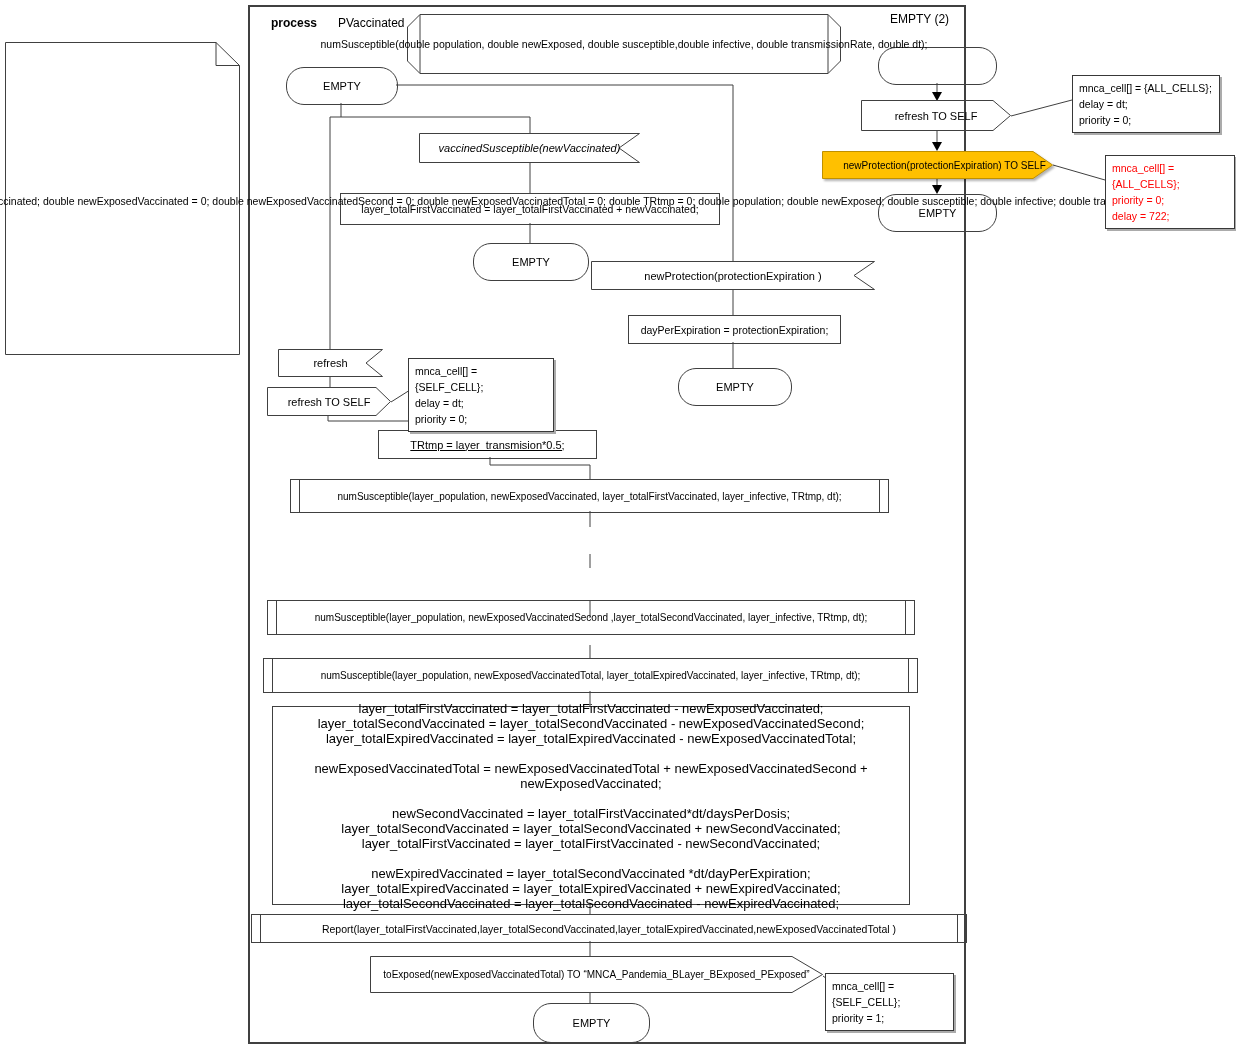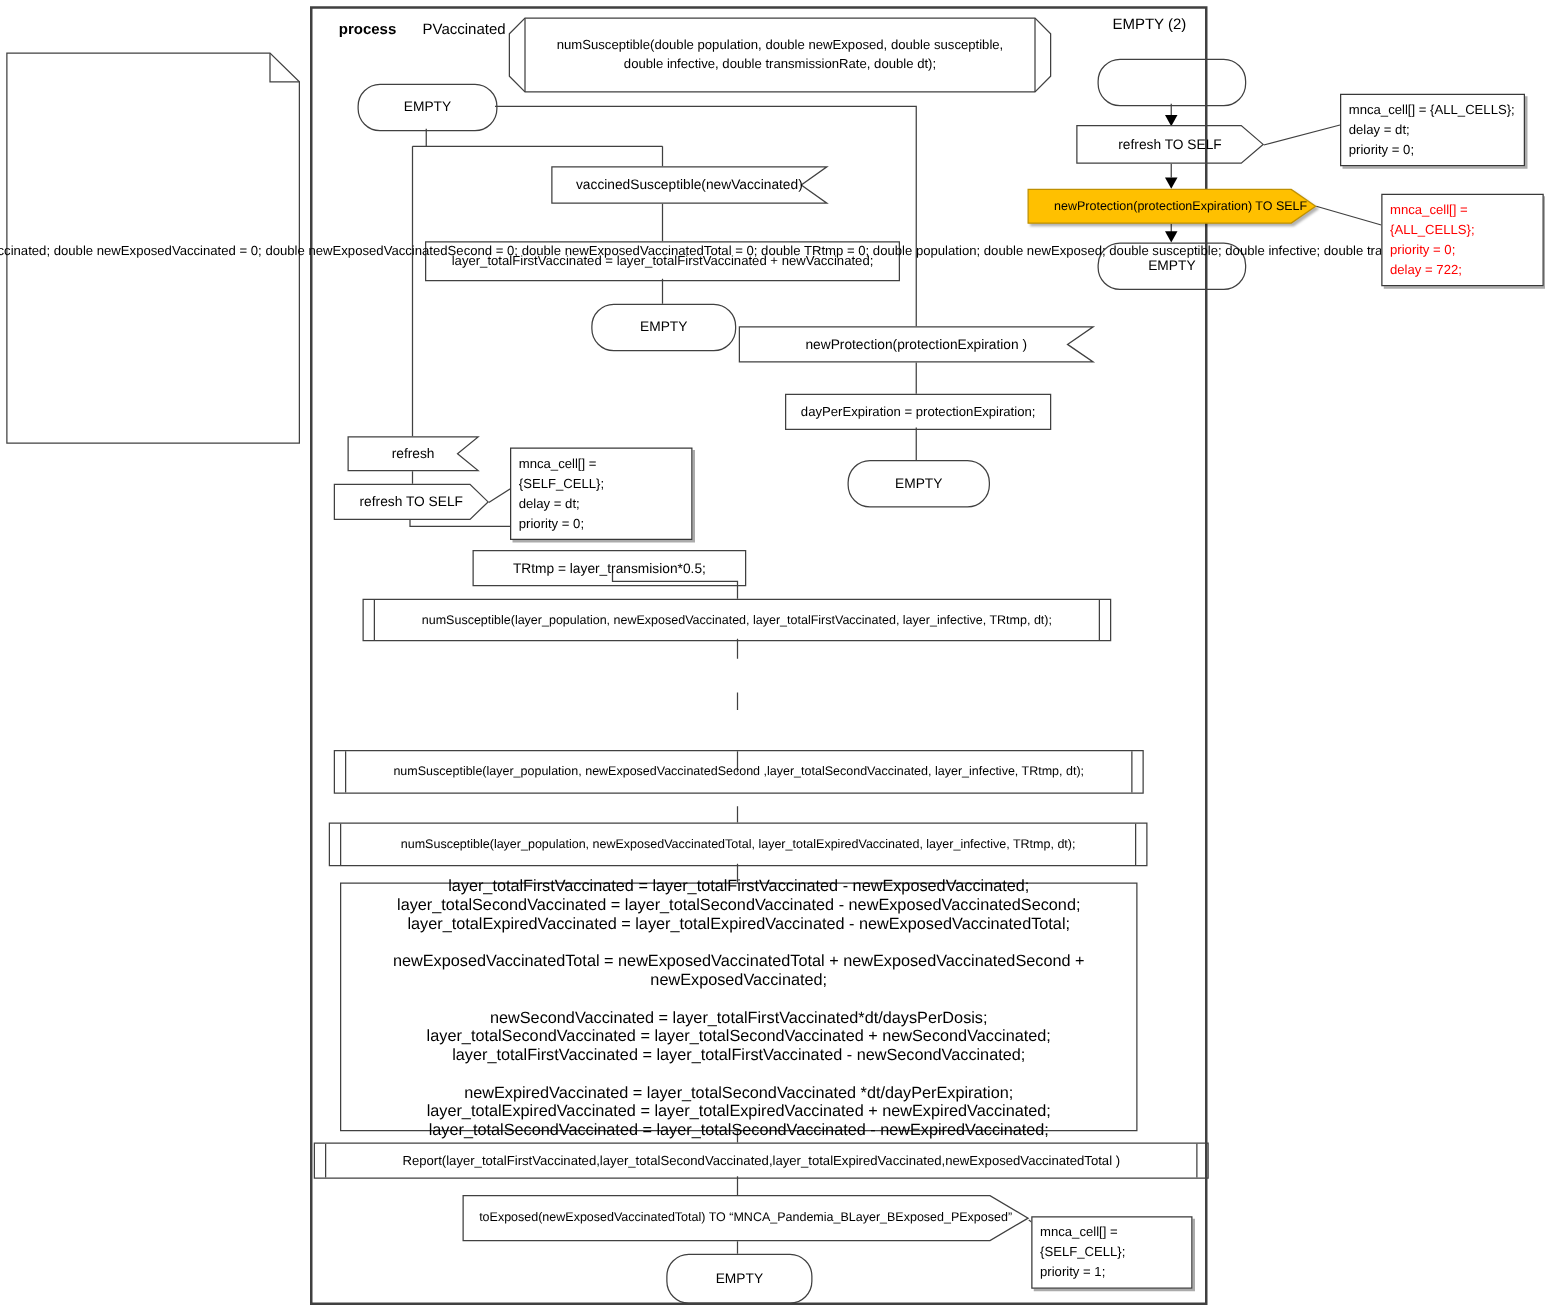--- a/index.html
+++ b/index.html
@@ -112,21 +112,21 @@
 double protectionExpiration = 60;
 double newExpiredVaccinated =0;</div>
   </div>
 
   <div class="node" style="left:407px;top:14px;width:434px;height:60px;">
     <svg viewBox="0 0 434 60" preserveAspectRatio="none">
       <polygon class="outline" points="13,0.5 421,0.5 433.5,13 433.5,47 421,59.5 13,59.5 0.5,47 0.5,13"></polygon>
       <line x1="13" y1="0.5" x2="13" y2="59.5" stroke="#404040"></line>
       <line x1="421" y1="0.5" x2="421" y2="59.5" stroke="#404040"></line>
     </svg>
-    <div class="lbl small" style="flex-direction:column;line-height:15px;">
+    <div class="lbl small" style="line-height:15px;">
       <span>numSusceptible(double population, double newExposed, double susceptible,</span>
       <span>double infective, double transmissionRate, double dt);</span>
     </div>
   </div>
 
   <div class="stadium" style="left:878px;top:47px;width:117px;height:36px;"></div>
 
   <div class="node" style="left:861px;top:100px;width:150px;height:31px;">
     <svg viewBox="0 0 150 31" preserveAspectRatio="none">
       <polygon class="outline" points="0.5,0.5 132,0.5 149.5,15.5 132,30.5 0.5,30.5"></polygon>
@@ -145,21 +145,21 @@
 
   <div class="ann" style="left:1072px;top:75px;width:134px;">mnca_cell[] = {ALL_CELLS};
 delay = dt;
 priority = 0;</div>
   <div class="ann red" style="left:1105px;top:155px;width:116px;">mnca_cell[] = {ALL_CELLS};
 priority = 0;
 delay = 722;</div>
 
   <div class="stadium" style="left:286px;top:67px;width:110px;height:36px;">EMPTY</div>
 
-  <div class="node" style="left:441px;top:133px;width:221px;height:30px;">
+  <div class="node" style="left:419px;top:133px;width:221px;height:30px;font-style:italic;">
     <svg viewBox="0 0 221 30" preserveAspectRatio="none">
       <polygon class="outline" points="0.5,0.5 220.5,0.5 200,15 220.5,29.5 0.5,29.5"></polygon>
     </svg>
     <span class="lbl" style="padding-right:18px;">vaccinedSusceptible(newVaccinated)</span>
   </div>
 
   <div class="rect small" style="left:340px;top:193px;width:378px;height:30px;">layer_totalFirstVaccinated = layer_totalFirstVaccinated + newVaccinated;</div>
 
   <div class="stadium" style="left:473px;top:243px;width:114px;height:36px;">EMPTY</div>
 
@@ -185,21 +185,21 @@
     <svg viewBox="0 0 124 29" preserveAspectRatio="none">
       <polygon class="outline" points="0.5,0.5 109,0.5 123.5,14.5 109,28.5 0.5,28.5"></polygon>
     </svg>
     <span class="lbl" style="padding-right:12px;">refresh TO SELF</span>
   </div>
 
   <div class="ann" style="left:408px;top:358px;width:132px;">mnca_cell[] = {SELF_CELL};
 delay = dt;
 priority = 0;</div>
 
-  <div class="rect" style="left:378px;top:440px;width:217px;height:27px;">TRtmp = layer_transmision*0.5;</div>
+  <div class="rect" style="left:378px;top:430px;width:217px;height:27px;text-decoration:underline;">TRtmp = layer_transmision*0.5;</div>
 
   <div class="callbox xsmall" style="left:290px;top:479px;width:597px;height:32px;">numSusceptible(layer_population, newExposedVaccinated, layer_totalFirstVaccinated, layer_infective, TRtmp, dt);</div>
 
 
   <div class="callbox xsmall" style="left:267px;top:584px;width:646px;height:33px;margin-top:16px;">numSusceptible(layer_population, newExposedVaccinatedSecond ,layer_totalSecondVaccinated, layer_infective, TRtmp, dt);</div>
 
 
   <div class="callbox xsmall" style="left:263px;top:658px;width:653px;height:33px;">numSusceptible(layer_population, newExposedVaccinatedTotal, layer_totalExpiredVaccinated, layer_infective, TRtmp, dt);</div>
 
   <div id="big-block" class="rect" style="left:272px;top:706px;width:636px;height:197px;white-space:pre-line;">layer_totalFirstVaccinated = layer_totalFirstVaccinated - newExposedVaccinated;

